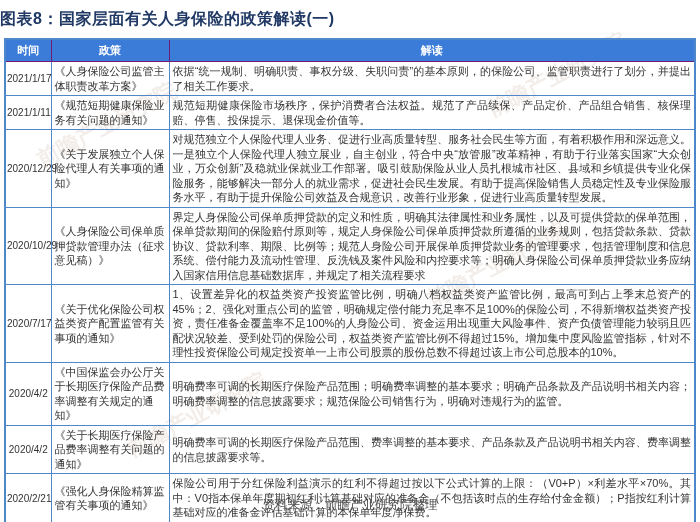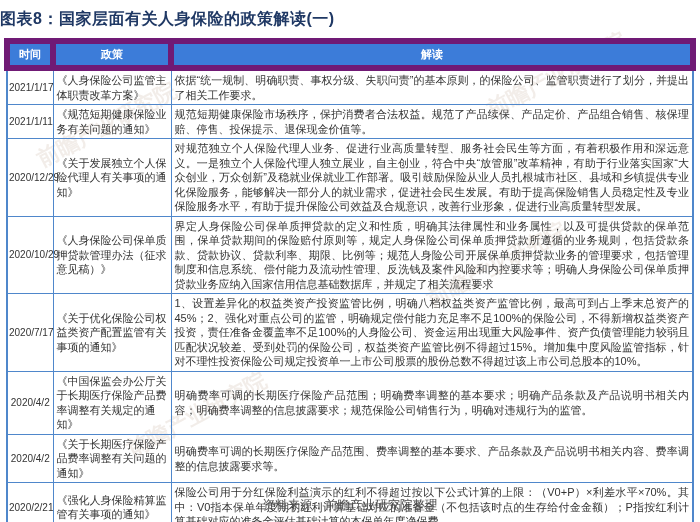--- a/index.html
+++ b/index.html
@@ -12,21 +12,21 @@
     text-align:left;font-weight:bold;font-size:16px;letter-spacing:0.5px;
     color:#1f3864;padding-top:9px;position:relative;z-index:2;
   }
   .policy-table{
     width:692px;margin:8px auto 0 auto;border-collapse:collapse;
     table-layout:fixed;position:relative;z-index:2;background:transparent;
     border:2px solid #4f87cb;
   }
   .policy-table th{
     background:#3c7cd9;color:#ffffff;font-size:11px;font-weight:bold;
-    padding:3px 2px;border:6px solid #701a75;text-align:center;
+    padding:3px 2px;border:1px solid #701a75;text-align:center;
   }
   .policy-table td{
     border:1px solid #4f87cb;font-size:11px;color:#333333;
     padding:2px 3px;vertical-align:middle;line-height:1.32;background:transparent;
   }
   td.cell-date{width:46px;text-align:center;font-size:10px;padding:2px 1px;}
   td.cell-policy{width:118px;text-align:left;margin-left:47px;}
   td.cell-interp{text-align:justify;}
   .footer{
     position:absolute;left:8px;right:8px;bottom:8px;

